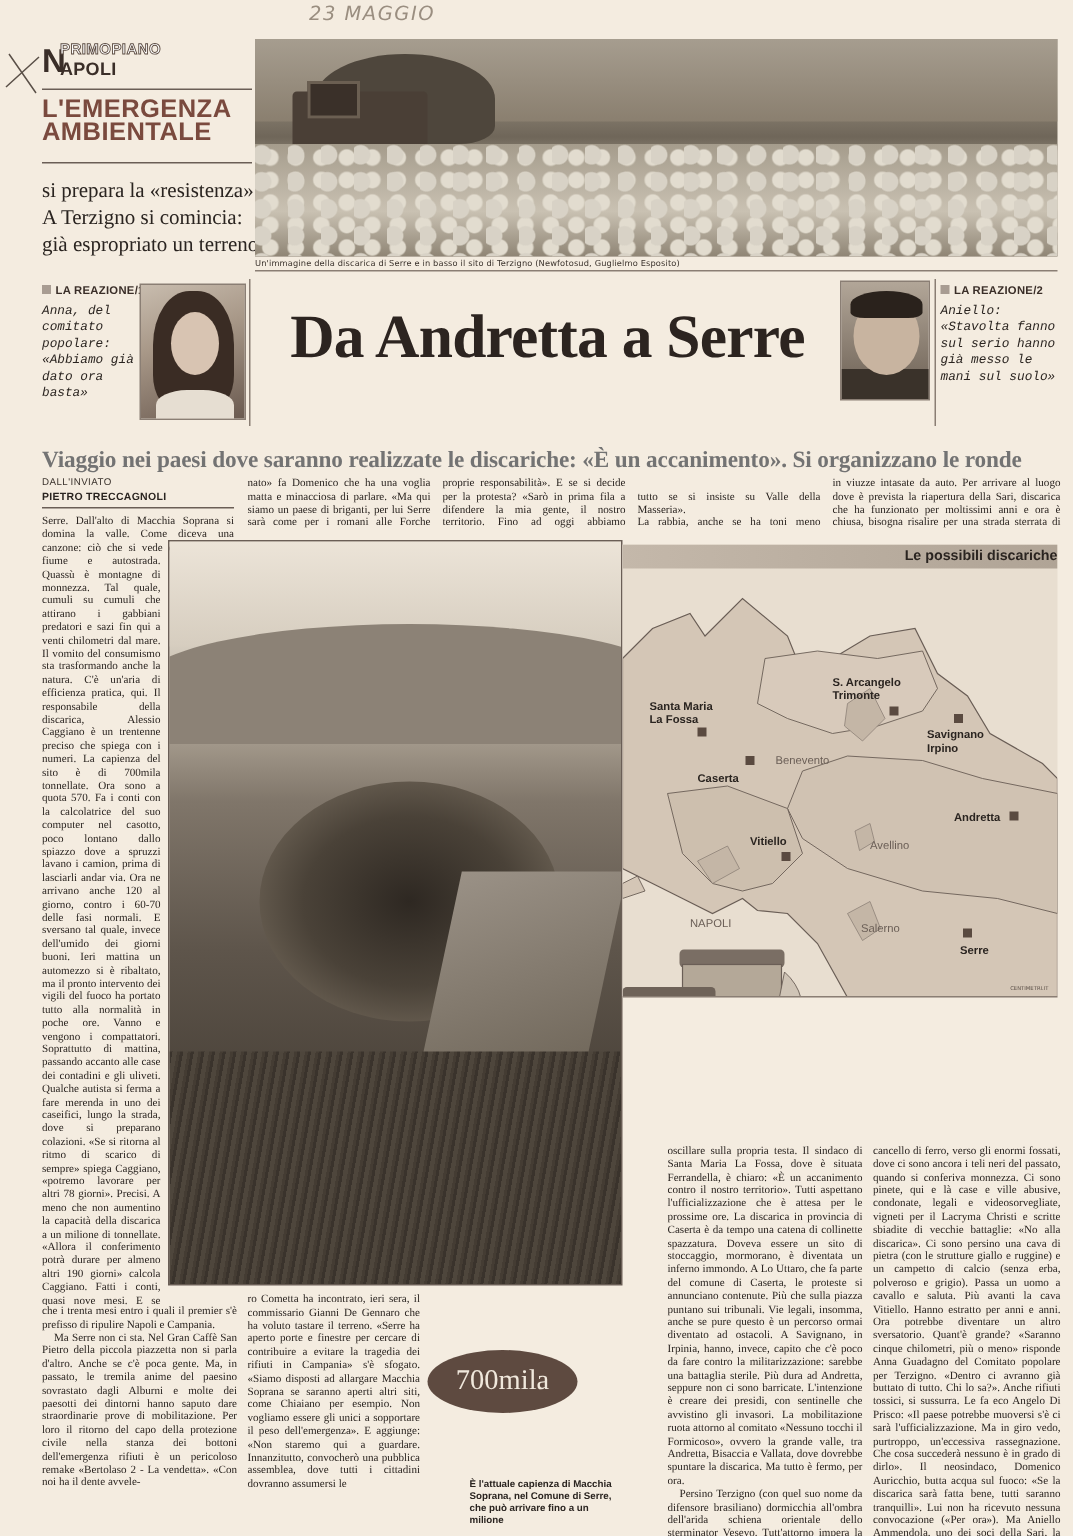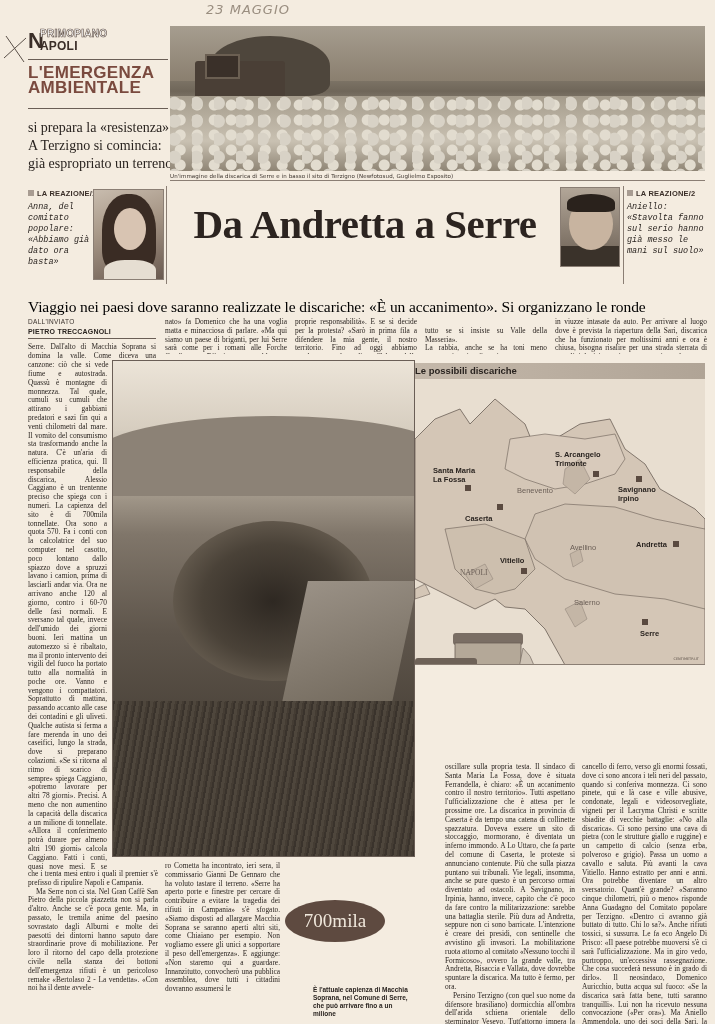--- a/index.html
+++ b/index.html
@@ -67,21 +67,21 @@
   .portrait-2 .body { position:absolute; left:0; top:58px; width:60px; height:30px; background:#3a322a; }
   .vrule { width: 1px; background: #8a7e74; }
   .headline {
     left: 175px; top: 187px; width: 380px; text-align: center;
     font-family: "Liberation Serif", serif; font-weight: 700; font-size: 41px; line-height: 42px; color: #2c2420;
     letter-spacing: -0.5px;
     margin-top: 16px;
   }
   .subhead {
     left: 28px; top: 298px; width: 680px;
-    font-family: "Liberation Serif", serif; font-size: 15.5px; color: #000000; white-space: nowrap; letter-spacing: -0.1px;
+    font-family: "Liberation Serif", serif; font-size: 15.5px; color: #737373; white-space: nowrap; letter-spacing: -0.1px; font-weight: bold;
   }
   .byline-pre { left: 28px; top: 318px; font-family: "Liberation Sans", sans-serif; font-size: 6.5px; color: #3a322c; letter-spacing: 0.3px; }
   .byline { left: 28px; top: 328px; font-family: "Liberation Sans", sans-serif; font-size: 7px; font-weight: 700; color: #2a2420; letter-spacing: 0.2px; }
   .body-text {
     font-family: "Liberation Serif", serif; font-size: 7.4px; line-height: 8.8px; color: #2a2420; text-align: justify;
     overflow: hidden;
   }
   .body-text p { text-indent: 8px; }
   .body-text p.first { text-indent: 0; }
   .main-photo {
@@ -103,28 +103,28 @@
   .pull-caption {
     left: 313px; top: 986px; width: 95px;
     font-family: "Liberation Sans", sans-serif; font-weight: 700; font-size: 6.5px; line-height: 8px; color: #2a2420;
   }
   .map-box {
     left: 415px; top: 363px; width: 290px; height: 302px;
     background: #e8ded0; overflow: hidden; border-bottom: 1px solid #8a7e74;
   }
   .map-title-bar {
     position:absolute; left:0; top:0; width:100%; height:16px; background: linear-gradient(90deg,#c4b8aa,#b0a496);
-    text-align:left; font-family: "Liberation Sans", sans-serif; font-weight: 700; font-size: 9.5px; line-height: 16px; color: #2a2420;
+    text-align:right; font-family: "Liberation Sans", sans-serif; font-weight: 700; font-size: 9.5px; line-height: 16px; color: #2a2420;
   }
   .map-svg { position:absolute; left:0; top:16px; }
   .map-label {
     position:absolute; font-family: "Liberation Sans", sans-serif; font-size: 7.5px; line-height: 9px; color:#2a2420; 
   }
   .map-label.site { font-weight: 700; }
-  .map-label.prov { color: #6a5e56; }
+  .map-label.prov { color: #6a5e56; margin-top: 16px; }
   .site-marker { position:absolute; width:6px; height:6px; background:#5a4a40; }
   .graphic-credit { position:absolute; right:6px; bottom:3px; font-family: "DejaVu Sans", sans-serif; font-size: 3.5px; color:#5a4e46; }
   .bins { position:absolute; left:0; top:265px; width:140px; height:110px; }
 </style>
 </head>
 <body>
 
 <div class="abs handwritten-date">23 MAGGIO</div>
 <svg class="abs cross-mark" viewBox="0 0 28 40">
   <path d="M2 30 L24 10 M4 8 L22 34" stroke="#5a5048" stroke-width="1" fill="none"></path>
@@ -252,22 +252,22 @@
   <div class="site-marker" style="left:178px; top:108px;"></div>
   <div class="site-marker" style="left:221px; top:113px;"></div>
   <div class="map-label site" style="left:203px; top:122px;"><span>Savignano</span><br><span>Irpino</span></div>
   <div class="map-label site" style="left:221px; top:177px;">Andretta</div>
   <div class="site-marker" style="left:258px; top:178px;"></div>
   <div class="map-label site" style="left:85px; top:193px;">Vitiello</div>
   <div class="site-marker" style="left:106px; top:205px;"></div>
   <div class="site-marker" style="left:227px; top:256px;"></div>
   <div class="map-label site" style="left:225px; top:266px;">Serre</div>
   <div class="map-label prov" style="left:102px; top:123px;">Benevento</div>
-  <div class="map-label prov" style="left:155px; top:180px;">Avellino</div>
-  <div class="map-label prov" style="left:45px; top:205px;font-family:Liberation Serif, serif;">NAPOLI</div>
+  <div class="map-label prov" style="left:165px; top:180px;">Avellino</div>
+  <div class="map-label prov" style="left:45px; top:232px;">NAPOLI</div>
   <div class="map-label prov" style="left:159px; top:235px;">Salerno</div>
   <svg class="bins" viewBox="0 0 140 110">
     <rect x="38" y="5" width="70" height="12" rx="3" fill="#7a6e64"></rect>
     <rect x="40" y="15" width="66" height="85" fill="#b4a898" stroke="#6a5e56" stroke-width="0.8"></rect>
     <path d="M108 20 Q125 35 118 60 Q110 75 100 60 Z" fill="#cfc4b6" stroke="#6a5e56" stroke-width="0.6"></path>
     <rect x="0" y="30" width="62" height="12" rx="3" fill="#6e6258"></rect>
     <rect x="2" y="40" width="58" height="70" fill="#9a8c7e" stroke="#5a4e46" stroke-width="0.8"></rect>
     <circle cx="78" cy="100" r="6" fill="#d6ccbe" stroke="#6a5e56" stroke-width="0.5"></circle>
     <rect x="64" y="88" width="18" height="10" fill="#e2d8ca" stroke="#6a5e56" stroke-width="0.5"></rect>
   </svg>

